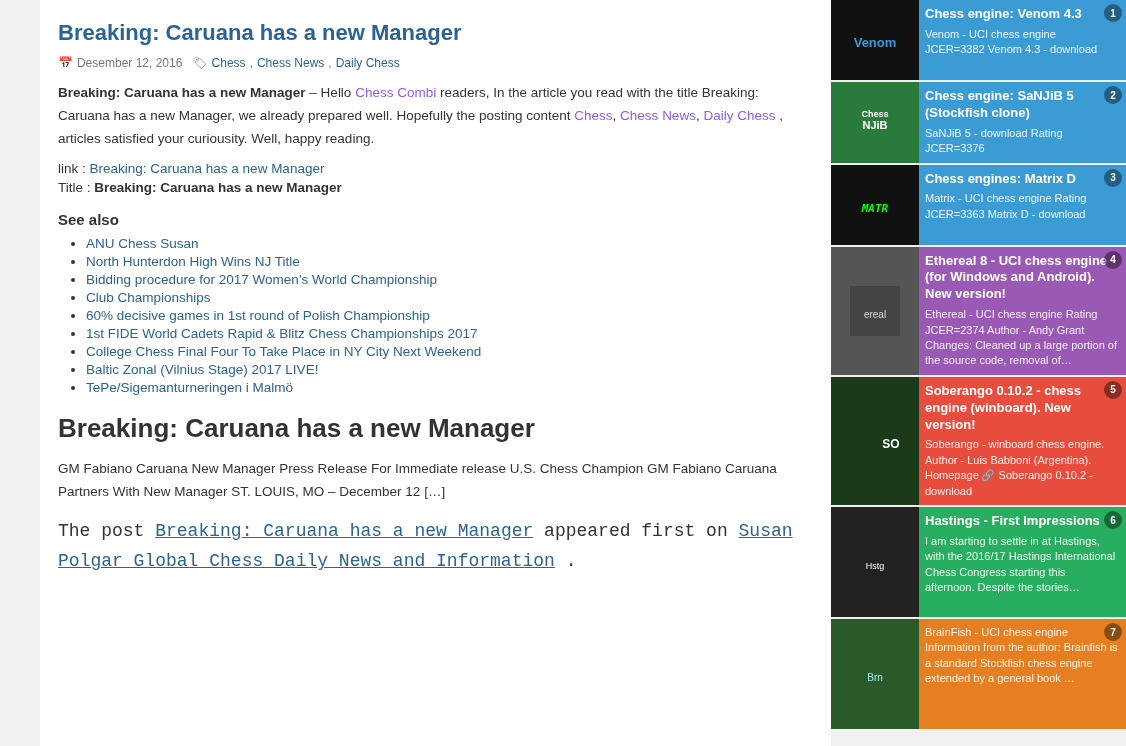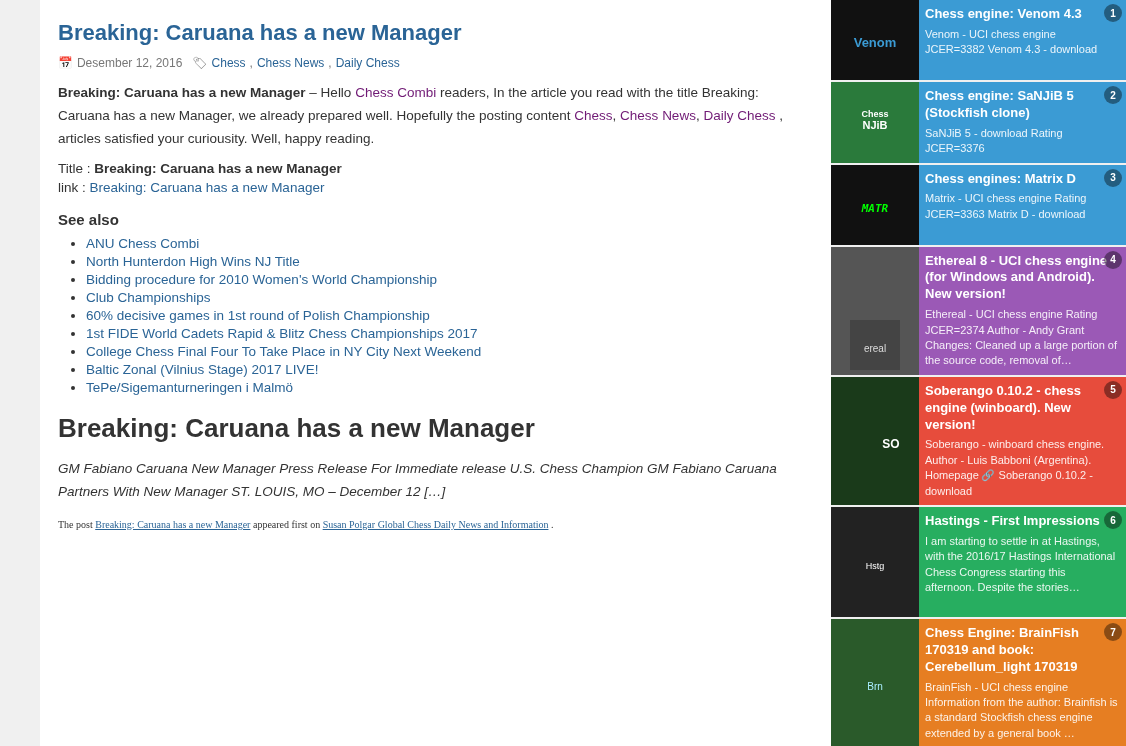--- a/index.html
+++ b/index.html
@@ -56,21 +56,21 @@
       align-items: center;
       gap: 4px;
     }
     .article-intro {
       font-size: 13.5px;
       line-height: 1.7;
       margin-bottom: 10px;
       font-family: Arial, sans-serif;
     }
     .article-intro a, .article-link a {
-      color: #701a75;
+      color: #8b5cf6;
       text-decoration: none;
     }
     .article-intro strong {
       font-weight: bold;
     }
     .article-field {
       margin-bottom: 4px;
       font-size: 13.5px;
       font-family: Arial, sans-serif;
     }
@@ -106,26 +106,25 @@
       font-weight: bold;
       color: #333;
       margin-bottom: 14px;
       font-family: Arial, sans-serif;
     }
     .article-body {
       font-size: 13.5px;
       line-height: 1.7;
       margin-bottom: 12px;
       font-family: Arial, sans-serif;
-      font-style: italic;
     }
     .post-info {
-      font-size: 10px;
+      font-size: 18px;
       line-height: 1.7;
-      font-family: Liberation Serif, serif;
+      font-family: Liberation Mono, monospace;
     }
     .post-info a {
       color: #2a6496;
       text-decoration: underline;
     }
 
     
     .sidebar-item {
       display: flex;
       align-items: stretch;
@@ -156,21 +155,21 @@
       display: flex;
       align-items: center;
       justify-content: center;
       font-size: 10px;
       color: #fff;
       text-align: center;
     }
     .venom-thumb { background: #111; }
     .niji-thumb { background: #2a7a3b; }
     .matrix-thumb { background: #111; font-style: italic; }
-    .ethereal-thumb { background: #555; align-items: flex-end; }
+    .ethereal-thumb { background: #555; }
     .soberango-thumb { background: #1a3a1a; padding-left: 32px; }
     .hastings-thumb { background: #222; }
     .brainfish-thumb { background: #2a5a2a; }
 
     .sidebar-text {
       padding: 6px 8px 6px 6px;
       flex: 1;
       color: #fff;
       font-family: Arial, sans-serif;
     }
@@ -228,34 +227,34 @@
       <span> – Hello </span>
       <a href="#">Chess Combi</a>
       <span> readers, In the article you read with the title Breaking: Caruana has a new Manager, we already prepared well. Hopefully the posting content </span>
       <a href="#">Chess</a>,
       <a href="#">Chess News</a>,
       <a href="#">Daily Chess</a>
       <span>, articles satisfied your curiousity. Well, happy reading.</span>
     </p>
 
     <div class="article-field">
+      <span>link : </span>
+      <a href="#">Breaking: Caruana has a new Manager</a>
+    </div>
+    <div class="article-field">
       <span>Title : </span>
       <strong>Breaking: Caruana has a new Manager</strong>
     </div>
-    <div class="article-field">
-      <span>link : </span>
-      <a href="#">Breaking: Caruana has a new Manager</a>
-    </div>
 
     <h3 class="see-also-title">See also</h3>
 
     <ul class="see-also-list">
-      <li><a href="#">ANU Chess Combi</a></li>
+      <li><a href="#">ANU Chess Susan</a></li>
       <li><a href="#">North Hunterdon High Wins NJ Title</a></li>
-      <li><a href="#">Bidding procedure for 2010 Women's World Championship</a></li>
+      <li><a href="#">Bidding procedure for 2017 Women's World Championship</a></li>
       <li><a href="#">Club Championships</a></li>
       <li><a href="#">60% decisive games in 1st round of Polish Championship</a></li>
       <li><a href="#">1st FIDE World Cadets Rapid &amp; Blitz Chess Championships 2017</a></li>
       <li><a href="#">College Chess Final Four To Take Place in NY City Next Weekend</a></li>
       <li><a href="#">Baltic Zonal (Vilnius Stage) 2017 LIVE!</a></li>
       <li><a href="#">TePe/Sigemanturneringen i Malmö</a></li>
     </ul>
 
     <h2 class="article-title2">Breaking: Caruana has a new Manager</h2>
 
@@ -372,19 +371,18 @@
     <div class="sidebar-item sidebar-item-7" style="min-height:110px;">
       <div class="sidebar-thumb brainfish-thumb">
         <div class="thumb-inner">
           <svg width="50" height="50" viewBox="0 0 50 50">
             <rect width="50" height="50" fill="#2a5a2a"></rect>
             <text x="25" y="32" text-anchor="middle" fill="#aef" font-size="10" font-family="Arial">Brn</text>
           </svg>
         </div>
       </div>
       <div class="sidebar-text">
-        <h4>Chess Engine: BrainFish 170319 and book: Cerebellum_light 170319</h4>
         <p>BrainFish - UCI chess engine Information from the author: Brainfish  is a standard  Stockfish  chess engine extended by a general book …</p>
       </div>
       <div class="sidebar-number">7</div>
     </div>
   </div>
 </div>
 
 </body></html>

